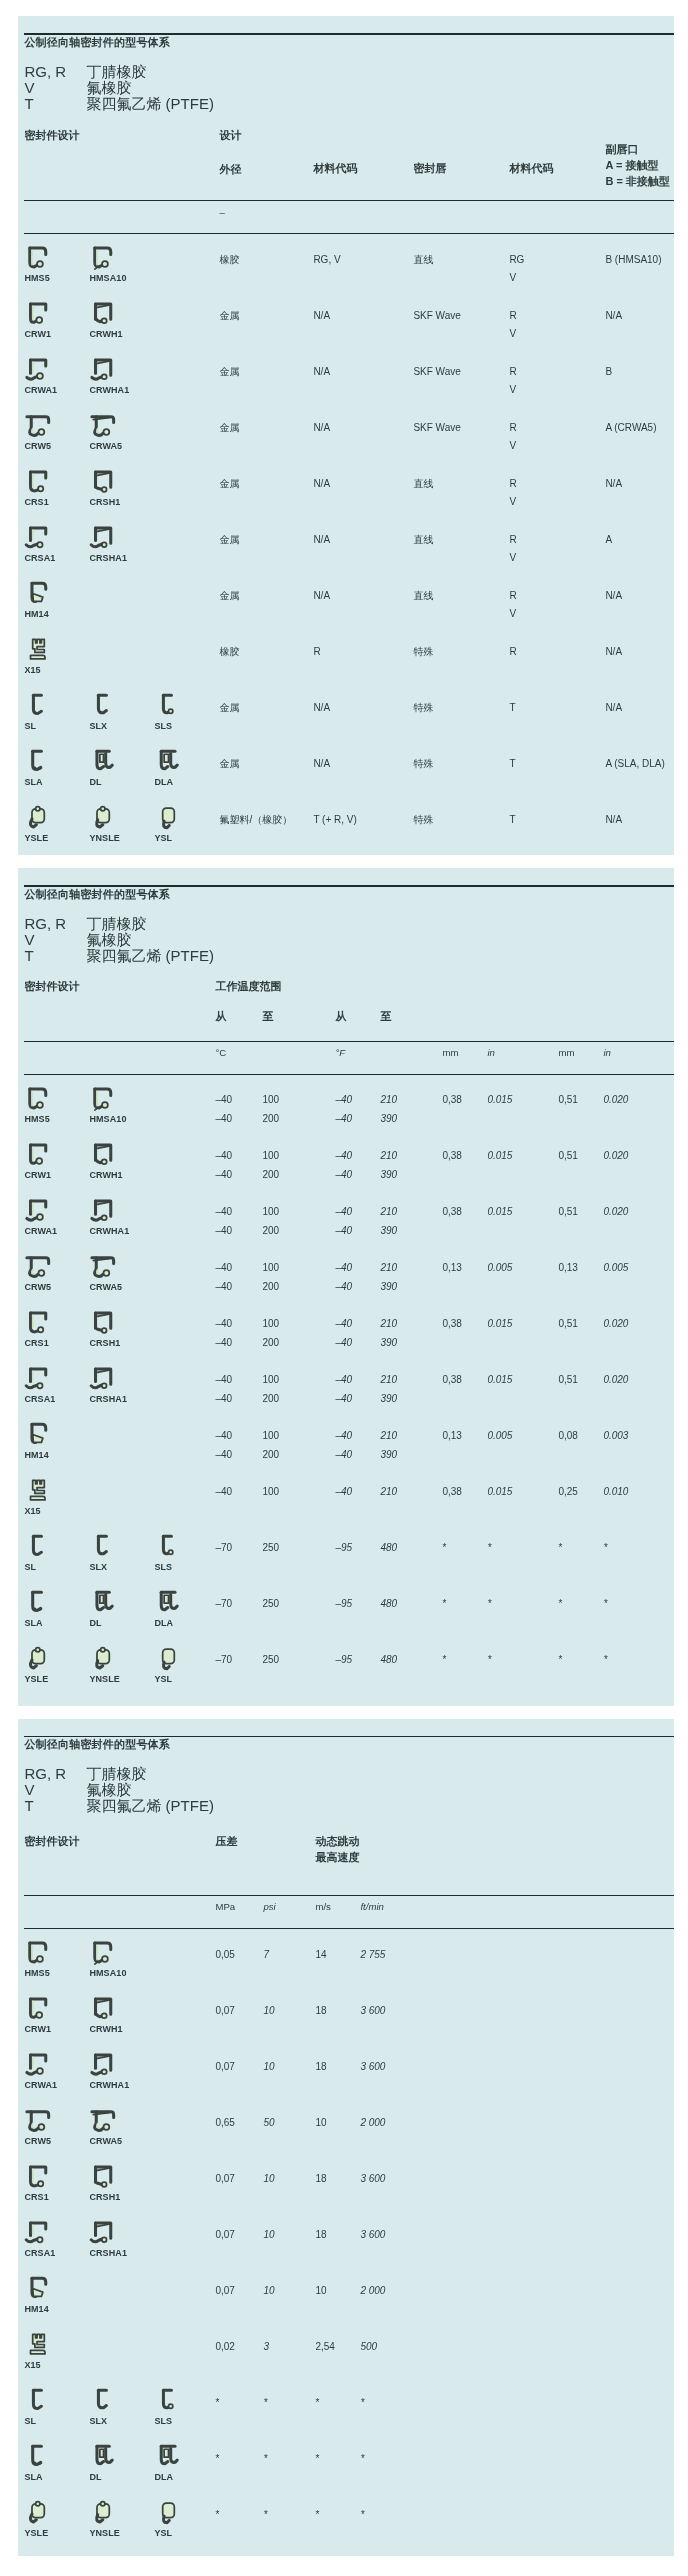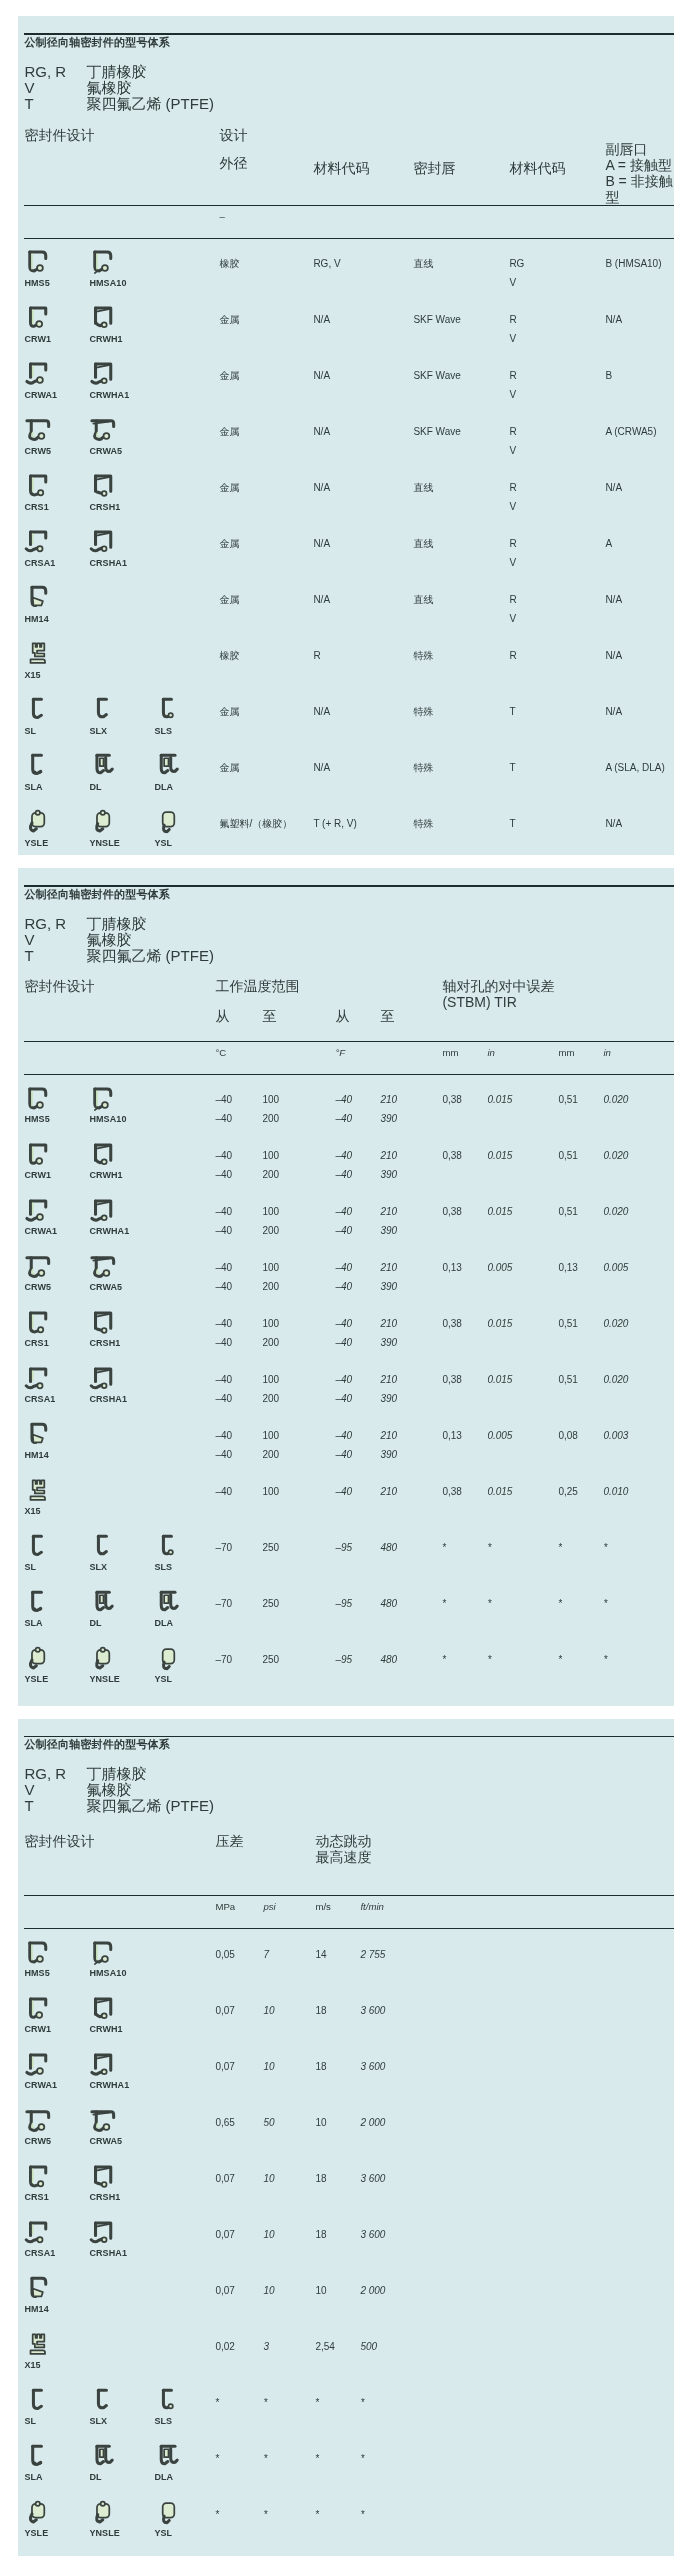--- a/index.html
+++ b/index.html
@@ -20,26 +20,26 @@
   .panel.h3x{height:837px}
   .rule-top{height:1.9px;background:var(--rule);margin-top:17px}
   .ptitle{font-size:11px;font-weight:700;letter-spacing:0.2px}
   .legend{margin-top:14px}
   .legend-row{display:flex;line-height:16px;font-size:15px}
   .lg-code{width:62px;flex:0 0 62px}
   
   .g1{display:grid;grid-template-columns:195px 94px 100px 96px 96px 1fr}
   .g2{display:grid;grid-template-columns:191px 47px 73px 45px 62px 45px 71px 45px 1fr}
   .g3{display:grid;grid-template-columns:191px 48px 52px 45px 1fr}
-  .hdr{margin-top:15.3px;font-size:14px;font-weight:400}
+  .hdr{margin-top:15.3px;font-size:11px;font-weight:700}
   .hdr .hcell{display:flex;flex-direction:column;line-height:16px}
   .hdr1{min-height:73px}
   .hdr2{min-height:63px;margin-top:14px}
   .hdr3{min-height:62px;margin-top:18.5px}
-  .sub{margin-top:12px}
+  .sub{margin-top:18px}
   .subonly{margin-top:33px}
   .auxcell{padding-top:13.4px}
   .span-temp{grid-column:2/6}
   .span-stbm{grid-column:6/8}
   .span-dro{grid-column:8/10}
   .span-press{grid-column:2/4}
   .span-speed{grid-column:4/6}
   .fromto{display:grid;grid-template-columns:47px 73px 45px 1fr;margin-top:14px}
   .units{border-top:1.9px solid var(--rule);border-bottom:1.9px solid var(--rule);padding:4.5px 0 5.7px;font-size:9.6px;min-height:34px;align-items:start}
   .u{display:inline-block;line-height:14px}
@@ -557,24 +557,20 @@
         </div>
       <div class="hcell span-temp">
         <span>工作温度范围</span>
         <div class="fromto">
           <span>从</span>
           <span>至</span>
           <span>从</span>
           <span>至</span>
         </div>
       </div>
-      <div class="hcell span-stbm">
-        <span>轴对孔的对中误差</span>
-        <span>(STBM)  TIR</span>
-      </div>
     </div>
     <div class="units g2">
       <div></div>
       <div><span class="u">°C</span></div>
       <div></div>
       <div><span class="u i">°F</span></div>
       <div></div>
       <div><span class="u">mm</span></div>
       <div><span class="u i">in</span></div>
       <div><span class="u">mm</span></div>

